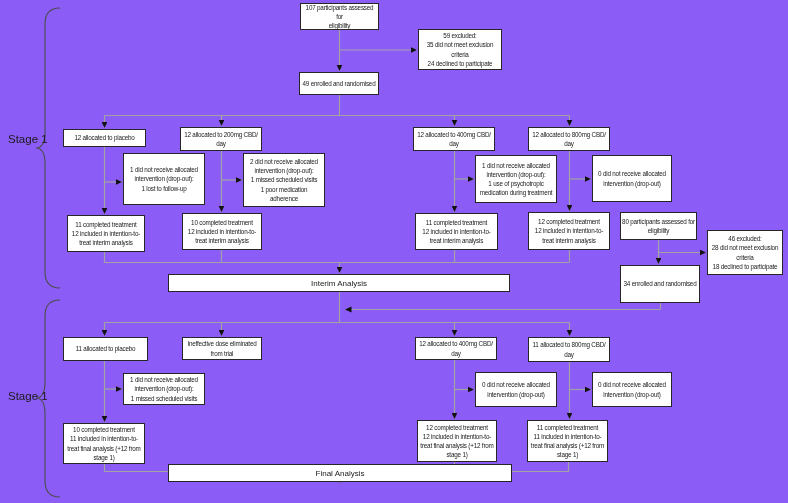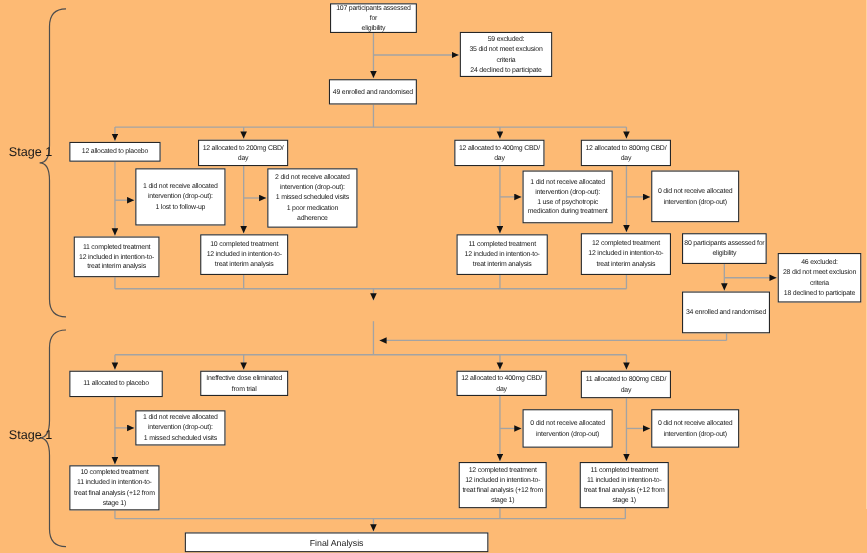--- a/index.html
+++ b/index.html
@@ -1,17 +1,17 @@
 <!DOCTYPE html>
 <html><head>
 <meta charset="utf-8">
 <style>
   html,body { margin:0; padding:0; background:#fff; }
   #diagram {
-    position:relative; width:788px; height:503px; background:#fdba74;
+    position:relative; width:788px; height:503px; background:#8b5cf6;
     font-family:"Liberation Sans", sans-serif; overflow:hidden;
   }
   .box {
     position:absolute; box-sizing:border-box; background:#fff;
     border:1.4px solid #262626; display:flex; align-items:center; justify-content:center;
     text-align:center; font-size:6.3px; letter-spacing:-0.2px; line-height:1.45;
     white-space:pre-line; color:#1a1a1a; padding:1px; overflow:hidden;
   }
   .bar {
     position:absolute; box-sizing:border-box; background:#fff;
@@ -139,20 +139,21 @@
 treat interim analysis</div>
 
   <div class="box" style="left:620px; top:212px; width:77px; height:28px;">80 participants assessed for
 eligibility</div>
   <div class="box" style="left:707px; top:230px; width:76px; height:45px;">46 excluded:
 28 did not meet exclusion
 criteria
 18 declined to participate</div>
   <div class="box" style="left:620px; top:265px; width:80px; height:38px;">34 enrolled and randomised</div>
 
+  <div class="bar" style="left:168px; top:274px; width:342px; height:18px;">Interim Analysis</div>
 
   <div class="box" style="left:63px;  top:337px; width:85px; height:24px;">11 allocated to placebo</div>
   <div class="box" style="left:182px; top:337px; width:80px; height:23px;">Ineffective dose eliminated
 from trial</div>
   <div class="box" style="left:415px; top:337px; width:82px; height:23px;">12 allocated to 400mg CBD/
 day</div>
   <div class="box" style="left:528px; top:337px; width:82px; height:25px;">11 allocated to 800mg CBD/
 day</div>
 
   <div class="box" style="left:123px; top:373px; width:82px; height:32px;">1 did not receive allocated
@@ -169,15 +170,15 @@
 stage 1)</div>
   <div class="box" style="left:417px; top:420px; width:80px; height:42px;">12 completed treatment
 12 included in intention-to-
 treat final analysis (+12 from
 stage 1)</div>
   <div class="box" style="left:527px; top:420px; width:81px; height:42px;">11 completed treatment
 11 included in intention-to-
 treat final analysis (+12 from
 stage 1)</div>
 
-  <div class="bar" style="left:168px; top:484px; width:276px; height:18px;">Final Analysis</div>
+  <div class="bar" style="left:168px; top:464px; width:344px; height:18px;">Final Analysis</div>
 
 </div>
 
 </body></html>

